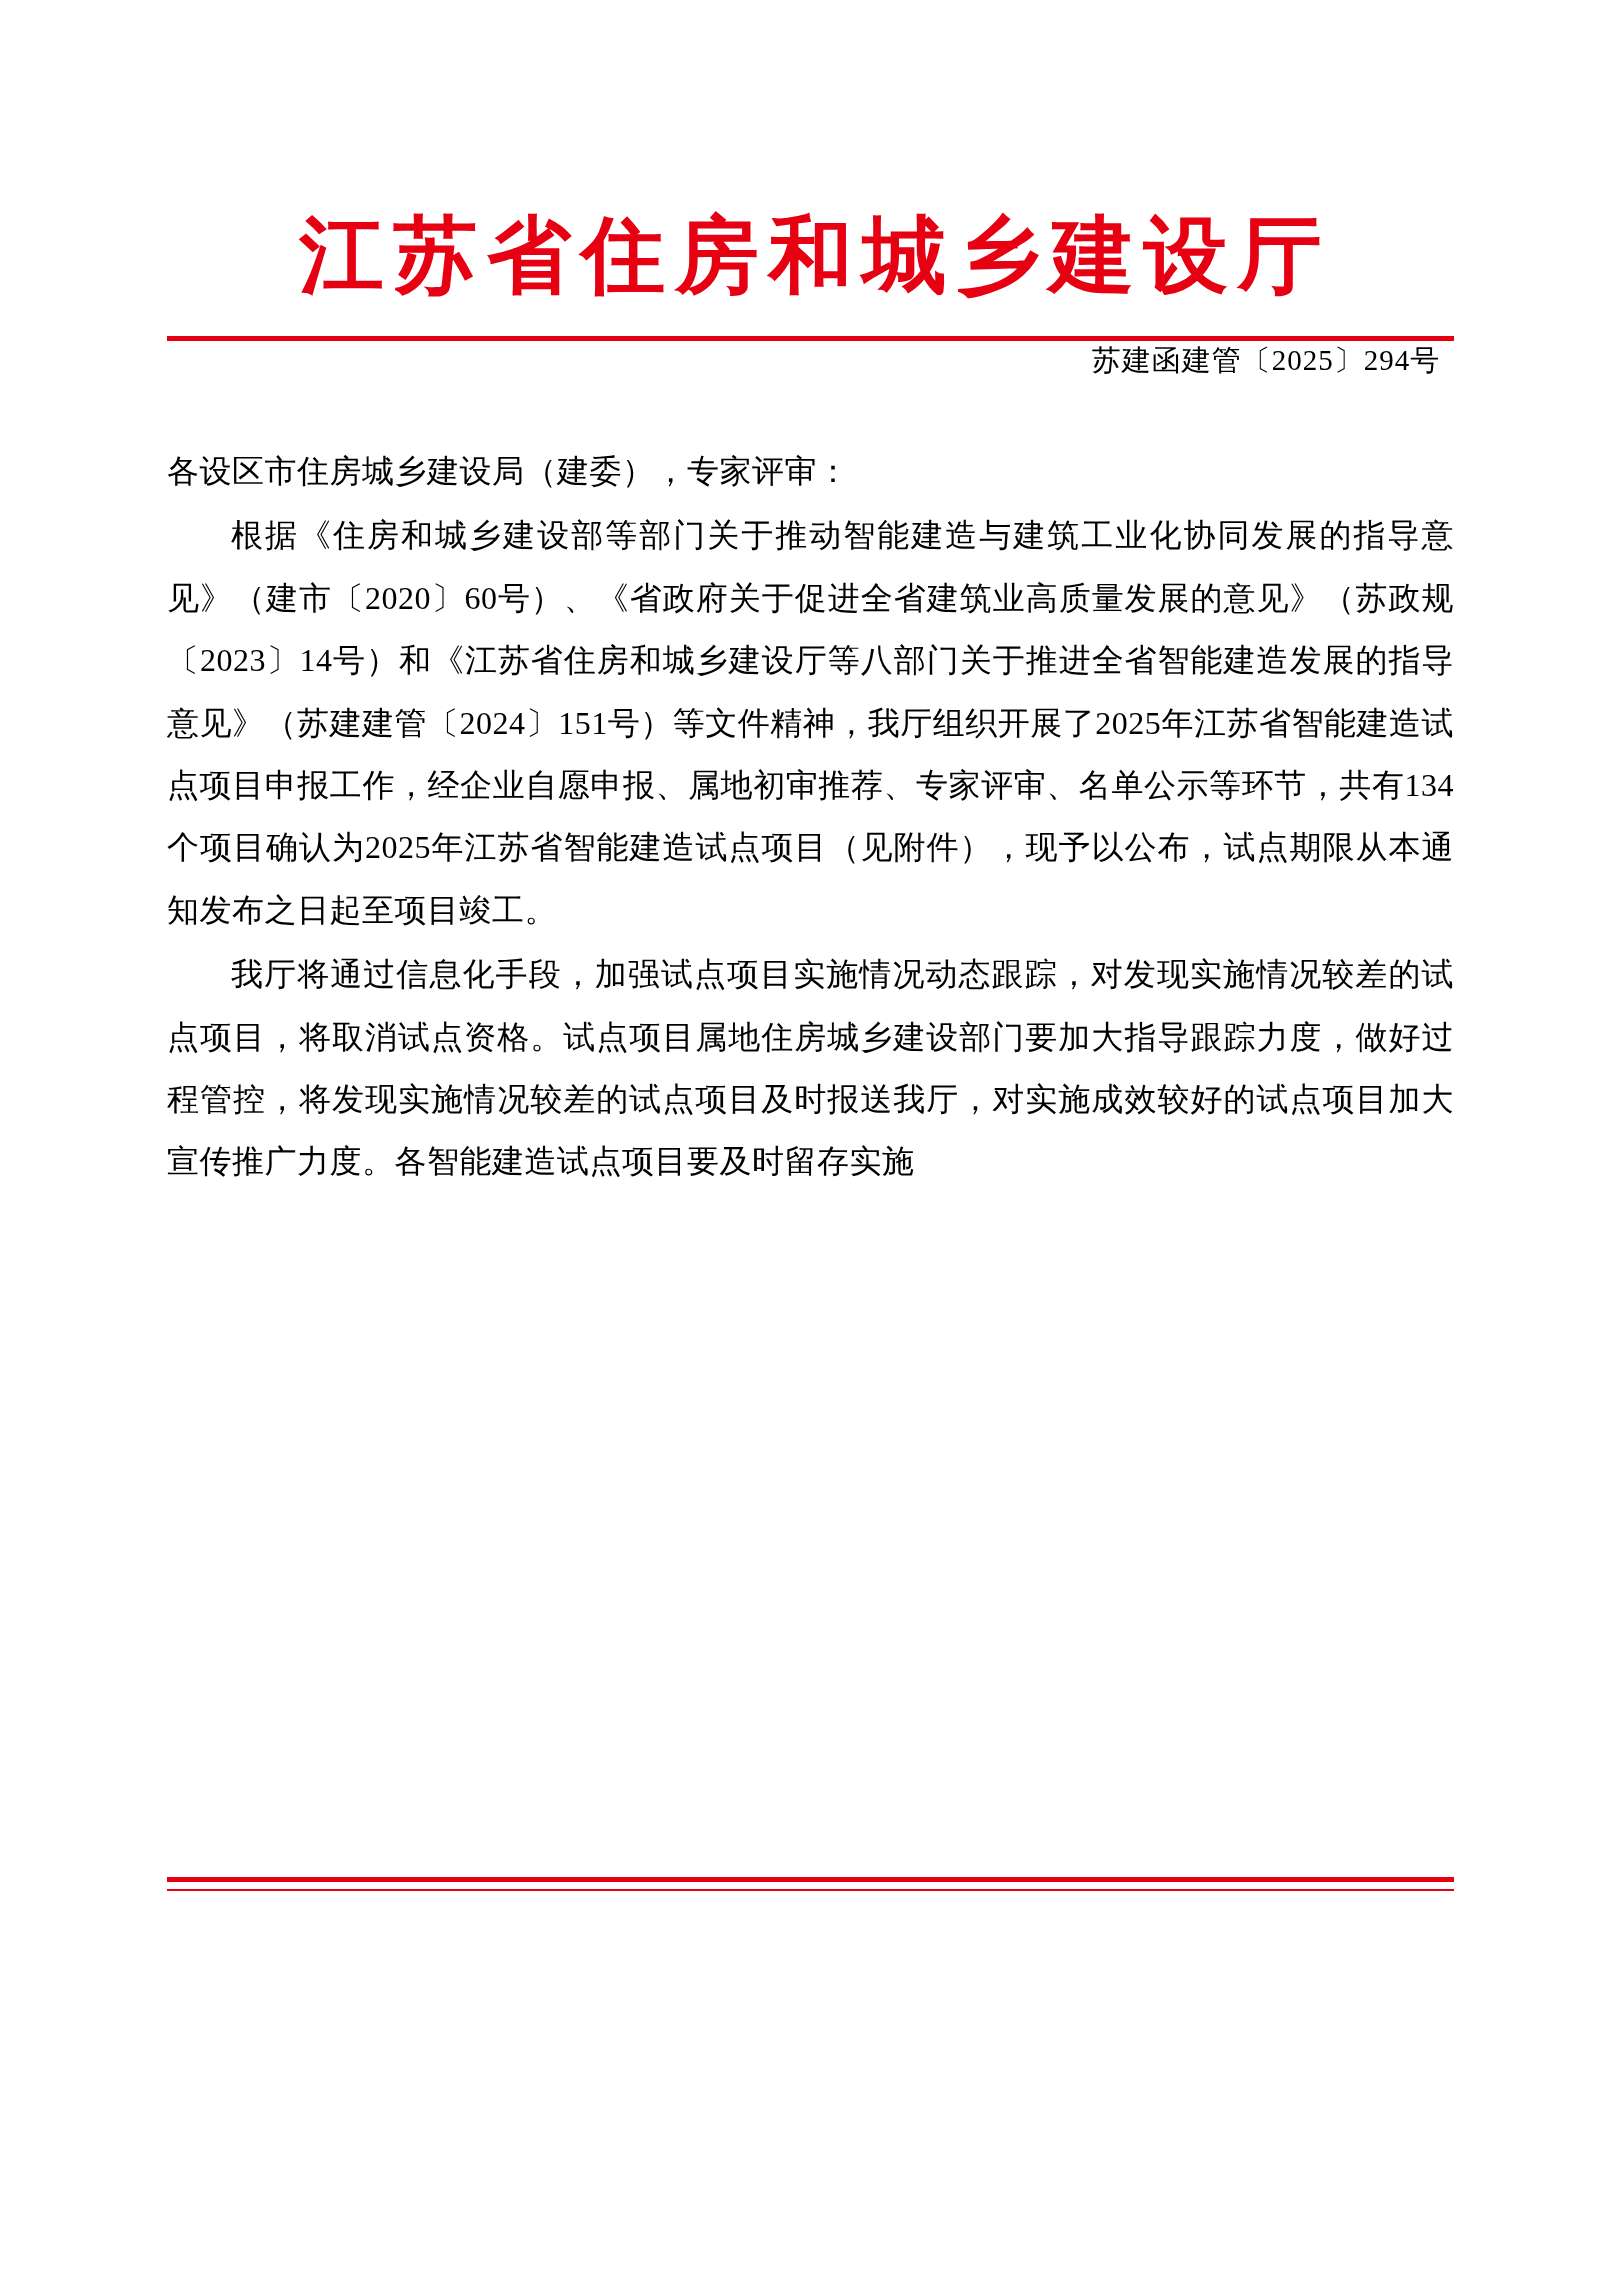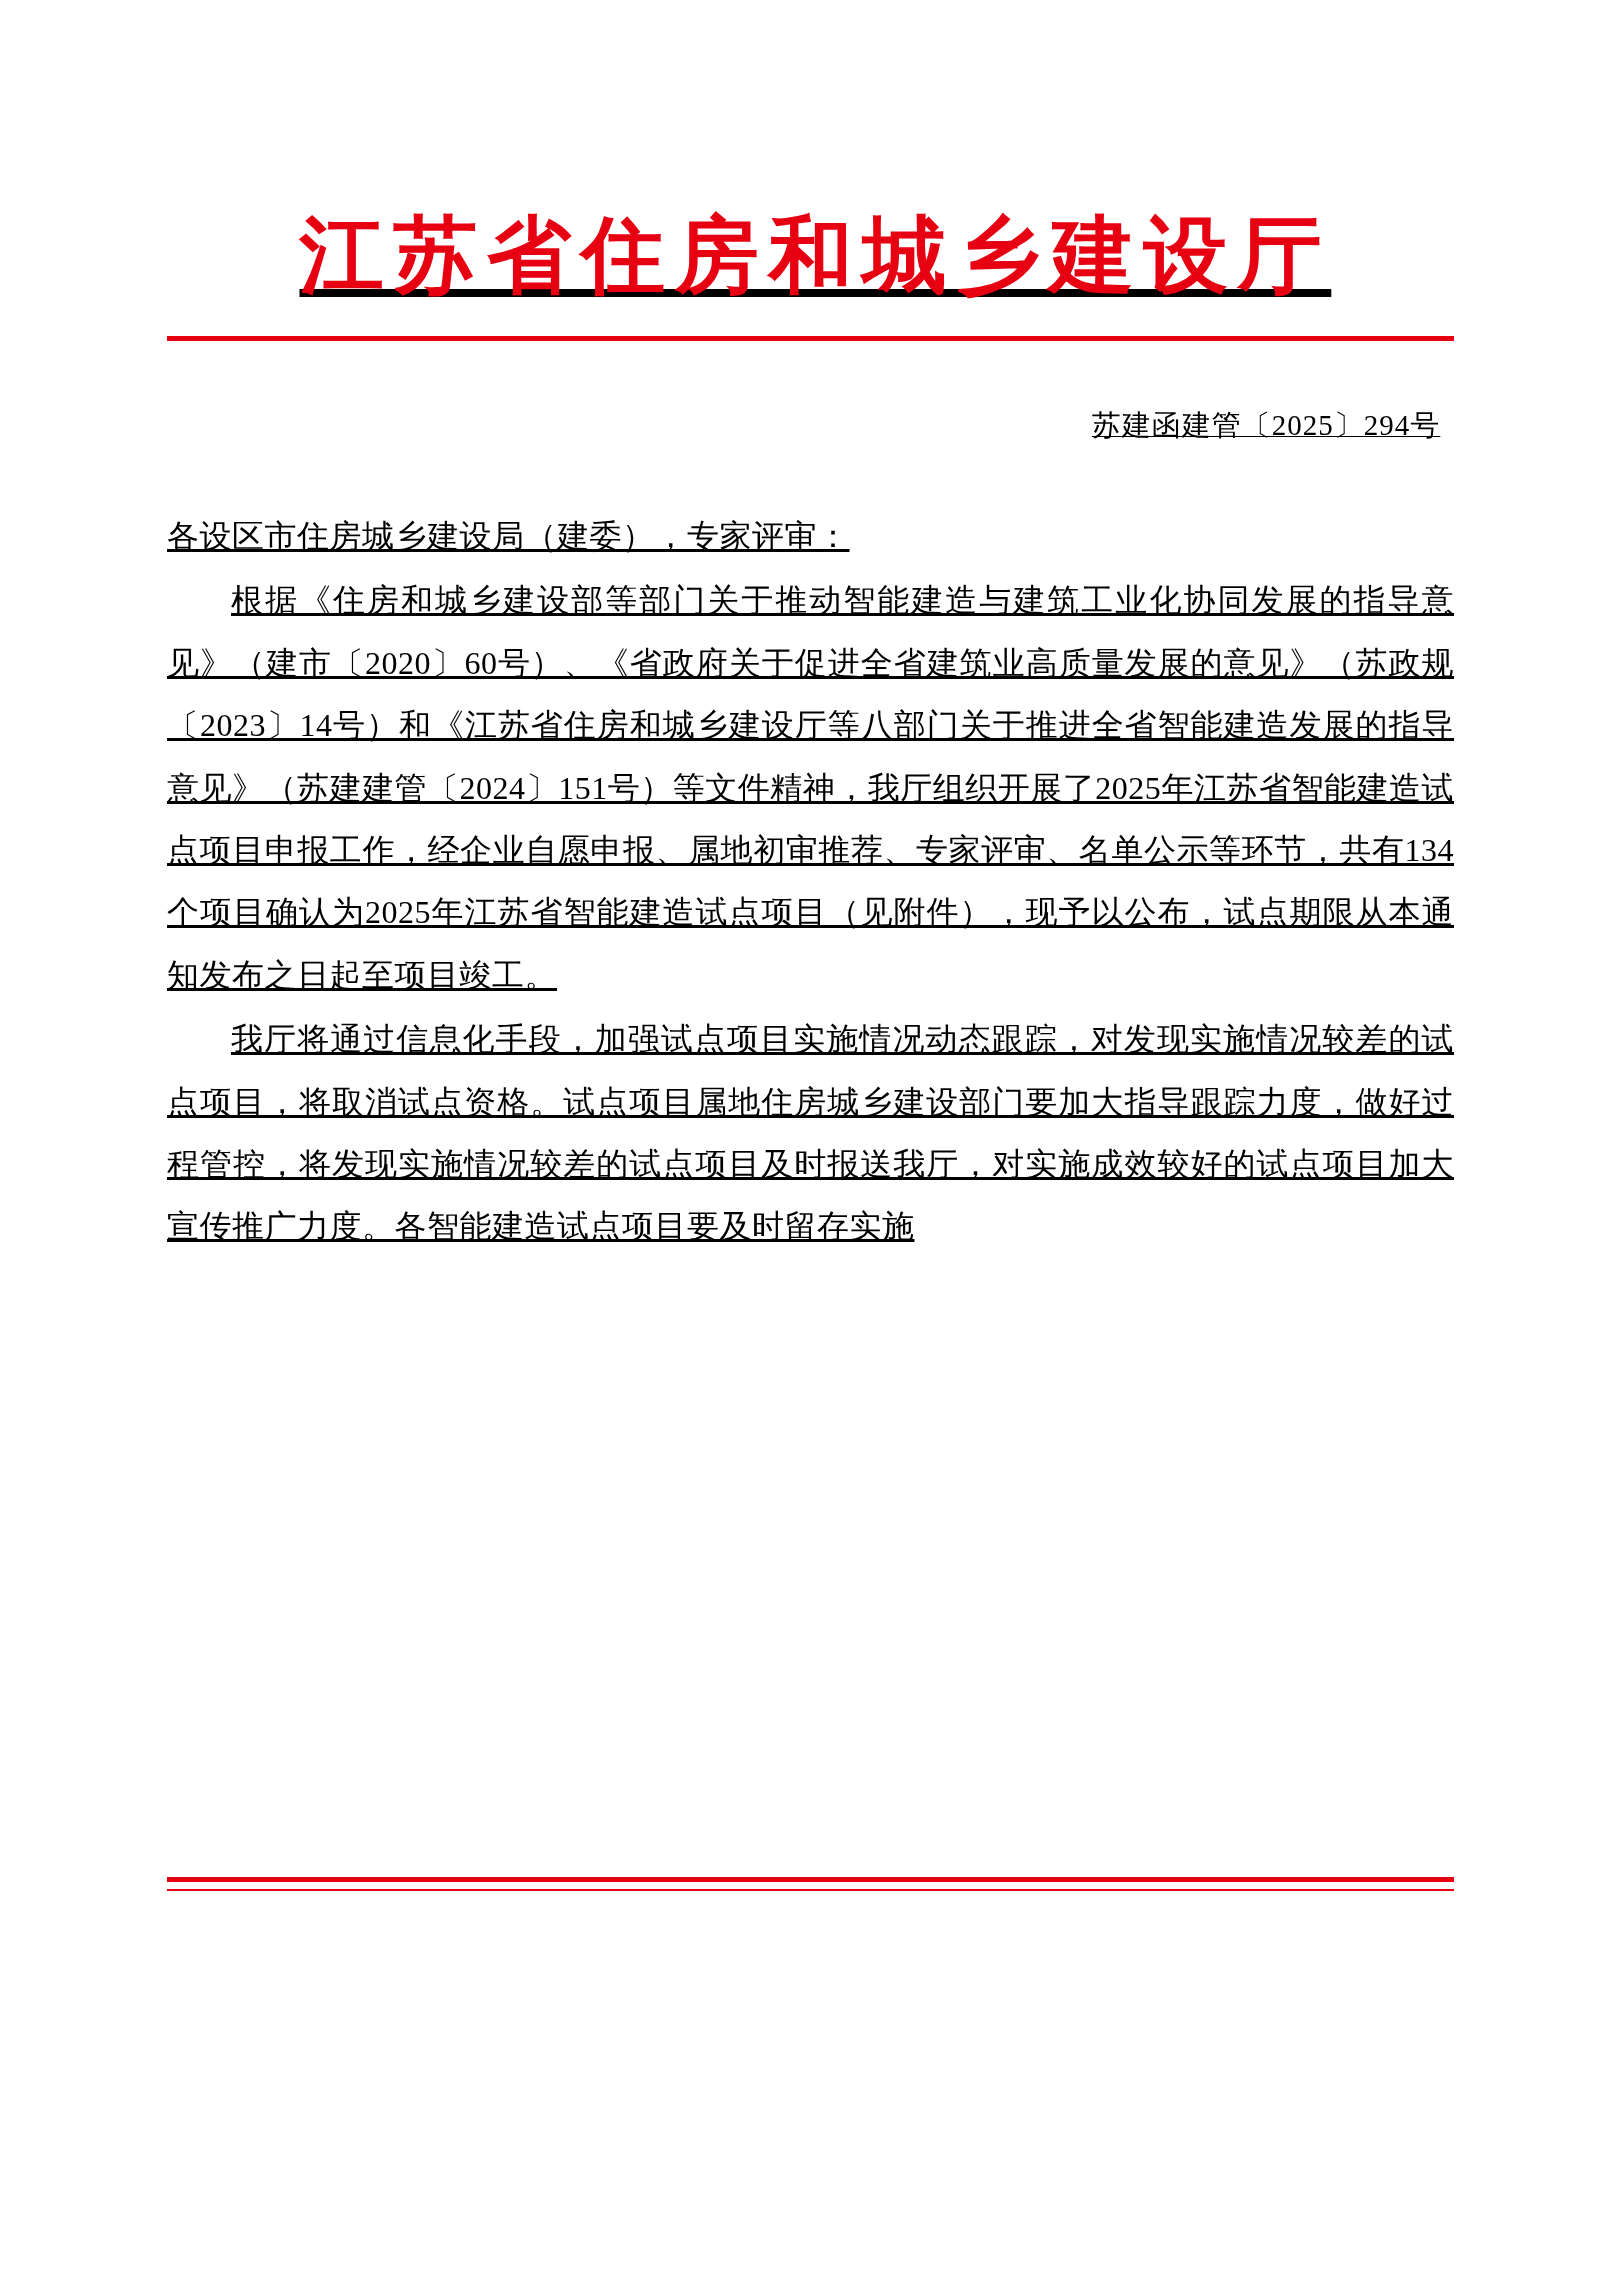--- a/index.html
+++ b/index.html
@@ -14,21 +14,20 @@
     color: #000000;
     position: relative;
     overflow: hidden;
   }
   .page {
     position: relative;
     width: 1621px;
     height: 2016px;
     box-sizing: border-box;
     padding: 0 167px;
-    text-decoration: underline;
   }
 
   
   .masthead {
     padding-top: 211px;
     text-align: center;
   }
   .masthead-title {
     color: #e60012;
     font-family: "DejaVu Serif", "Liberation Serif", serif;
@@ -42,21 +41,20 @@
   }
   .masthead-rule {
     margin-top: 37px;
     height: 4.9px;
     background: #e60012;
     width: 100%;
   }
 
   
   .docnum-row {
-    margin-top: 65px;
     text-align: right;
     padding-right: 13.7px;
   }
   .docnum {
     font-size: 29px;
     letter-spacing: 1px;
     font-family: "Liberation Serif", "DejaVu Serif", serif;
   }
 
   

